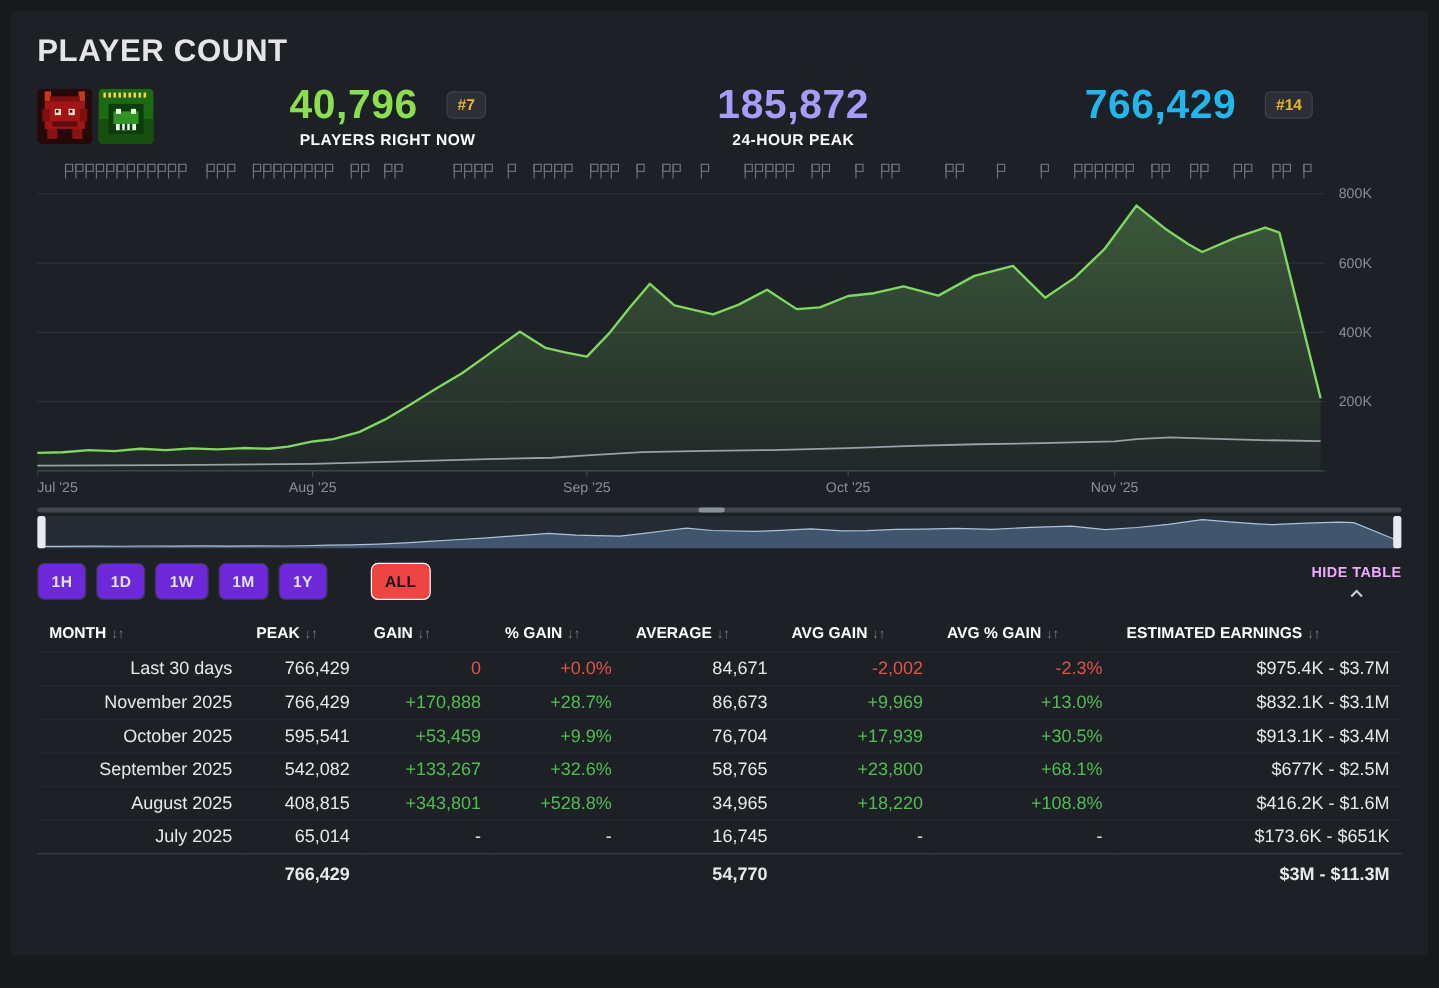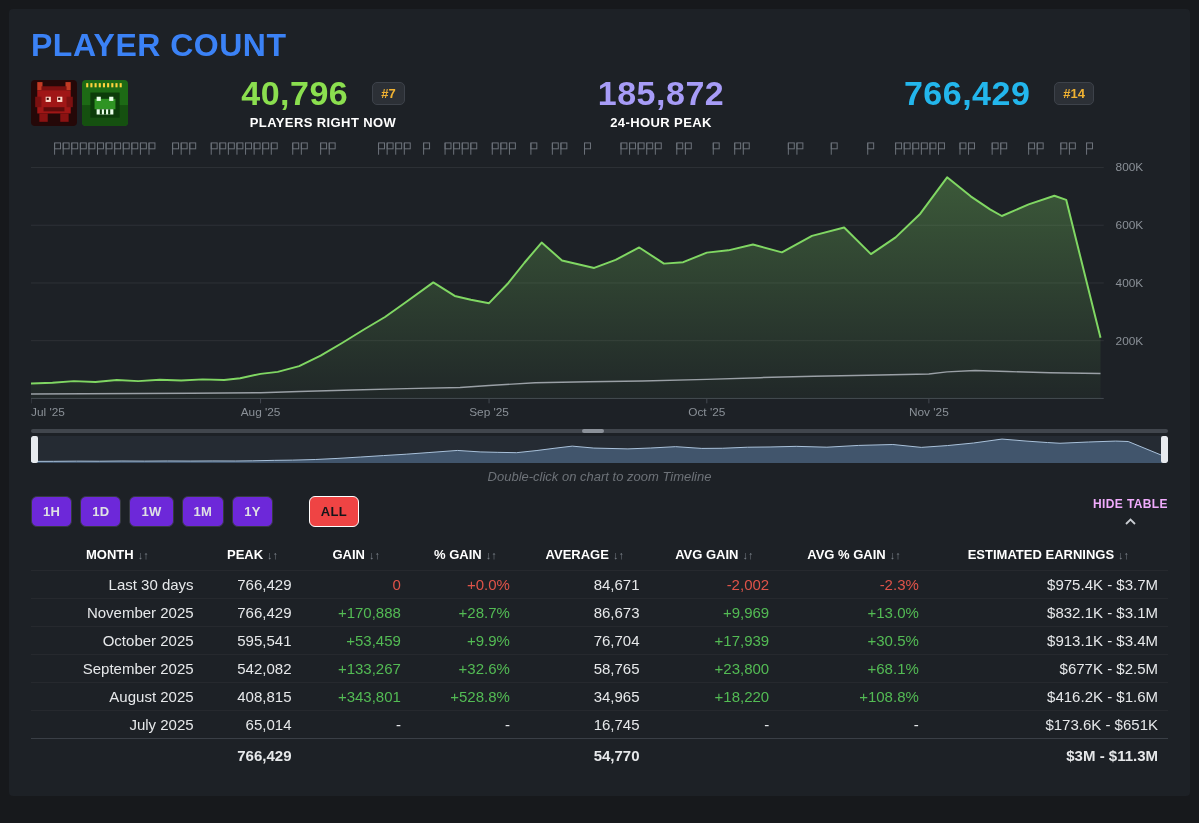--- a/index.html
+++ b/index.html
@@ -11,22 +11,22 @@
     width: 1199px;
   }
   .page { padding: 9px; }
   .card {
     background: #1d2126;
     border-radius: 4px;
     padding: 16px 22px 20px;
     min-height: 787px;
   }
   h1[data-name="page-title"] {
-    font-size: 32px; font-weight: 800; letter-spacing: .5px;
-    margin: 2px 0 12px; color: #3b82f6;
+    font-size: 26px; font-weight: 800; letter-spacing: .5px;
+    margin: 2px 0 12px; color: #e5e5e5;
   }
   .top-row { display: flex; align-items: center; margin: 4px 0 8px; }
   .capsules { display: flex; gap: 5px; margin-right: 26px; }
   .capsules svg { width: 46px; height: 46px; border-radius: 4px; display: block; }
   .stats { flex: 1; display: flex; }
   .stat { flex: 1; text-align: center; }
   .stat-value-row { display: flex; justify-content: center; align-items: center; gap: 24px; }
   .stat-value { font-size: 34px; font-weight: 800; letter-spacing: .5px; line-height: 1.05; }
   .stat-badge {
     background: #2c3036; border: 1px solid #3d424a; color: var(--badge-text, #f0b232);
@@ -52,21 +52,21 @@
     font-weight: 700; font-size: 13px; padding: 7px 11px; border-radius: 6px;
     cursor: pointer; font-family: inherit; letter-spacing: .3px;
   }
   .range-btn.active { background: #ef4444; color: #141619; border-color: #ffffff; margin-left: 28px; }
   .hide-table {
     display: flex; align-items: center; gap: 7px; font-size: 12px; font-weight: 700;
     letter-spacing: .4px; color: #f0abfc; cursor: pointer; flex-direction: column;
   }
   table { width: 100%; border-collapse: collapse; margin-top: 12px; font-size: 15px; }
   th {
-    font-size: 13px; font-weight: 700; color: #fff; text-align: center;
+    font-size: 13px; font-weight: 700; color: #fff; text-align: left;
     padding: 8px 10px; white-space: nowrap; cursor: pointer;
   }
   th .sort { color: #7a8088; font-size: 11px; margin-left: 4px; font-weight: 400; }
   td {
     text-align: right; padding: 5px 10px; border-top: 1px solid #26292e;
     color: #e6e8ea; white-space: nowrap;
   }
   td.pos { color: var(--pos, #53bb54); }
   td.neg { color: var(--neg, #df5349); }
   tfoot td { font-weight: 700; border-top: 1px solid #3a3f46; padding: 8px 10px; }
@@ -326,21 +326,20 @@
     <div class="navigator" data-name="timeline-navigator">
       <svg viewBox="0 0 1150 27" preserveAspectRatio="none" data-name="navigator-svg">
           <polygon points="0,25.375 23,25.3125 46,25.125 69,25.21875 92,25 115,25.125 138,24.96875 161.00000000000003,25.0625 184,24.9375 207,25 224.25,24.8125 246.1,24.34375 264.5,24.125 287.5,23.5 310.5,22.375 333.5,21 356.5,19.5625 379.5,18.1875 402.5,16.53125 431.25,14.437500000000002 454.25,15.90625 471.5,16.3125 491.05000000000007,16.6875 511.75,14.5 529,12.3125 547.4000000000001,10.125 569.25,12.0625 603.75,12.875000000000002 626.75,12 652.0500000000001,10.65625 678.5,12.40625 699.1999999999999,12.25 724.5,11.21875 747.5,10.96875 773.9499999999999,10.34375 805,11.187500000000002 837.1999999999999,9.40625 871.7,8.5 900.4499999999999,11.375 926.9,9.5625 953.3500000000001,7 982.1000000000001,3.0625 1007.3999999999999,5.125 1028.1,6.53125 1040.75,7.25 1069.5,6 1097.1000000000001,5.0625 1109.75,5.5 1146.55,20.4375 1146.55,27 0,27" fill="#59799b" fill-opacity="0.55"></polygon>
           <polyline points="0,25.375 23,25.3125 46,25.125 69,25.21875 92,25 115,25.125 138,24.96875 161.00000000000003,25.0625 184,24.9375 207,25 224.25,24.8125 246.1,24.34375 264.5,24.125 287.5,23.5 310.5,22.375 333.5,21 356.5,19.5625 379.5,18.1875 402.5,16.53125 431.25,14.437500000000002 454.25,15.90625 471.5,16.3125 491.05000000000007,16.6875 511.75,14.5 529,12.3125 547.4000000000001,10.125 569.25,12.0625 603.75,12.875000000000002 626.75,12 652.0500000000001,10.65625 678.5,12.40625 699.1999999999999,12.25 724.5,11.21875 747.5,10.96875 773.9499999999999,10.34375 805,11.187500000000002 837.1999999999999,9.40625 871.7,8.5 900.4499999999999,11.375 926.9,9.5625 953.3500000000001,7 982.1000000000001,3.0625 1007.3999999999999,5.125 1028.1,6.53125 1040.75,7.25 1069.5,6 1097.1000000000001,5.0625 1109.75,5.5 1146.55,20.4375" fill="none" stroke="#aac3dc" stroke-width="1"></polyline>
         </svg>
       <div class="handle left" data-name="navigator-left-handle"></div>
       <div class="handle right" data-name="navigator-right-handle"></div>
     </div>
 
 
-    <div class="hint" data-name="zoom-hint">Double-click on chart to zoom Timeline</div>
 
     <div class="controls-row" data-name="controls-row">
       <div class="range-buttons" data-name="range-buttons">
           <button class="range-btn" data-name="range-button-1h">1H</button>
           <button class="range-btn" data-name="range-button-1d">1D</button>
           <button class="range-btn" data-name="range-button-1w">1W</button>
           <button class="range-btn" data-name="range-button-1m">1M</button>
           <button class="range-btn" data-name="range-button-1y">1Y</button>
           <button class="range-btn active" data-name="range-button-all">ALL</button>
         </div>

